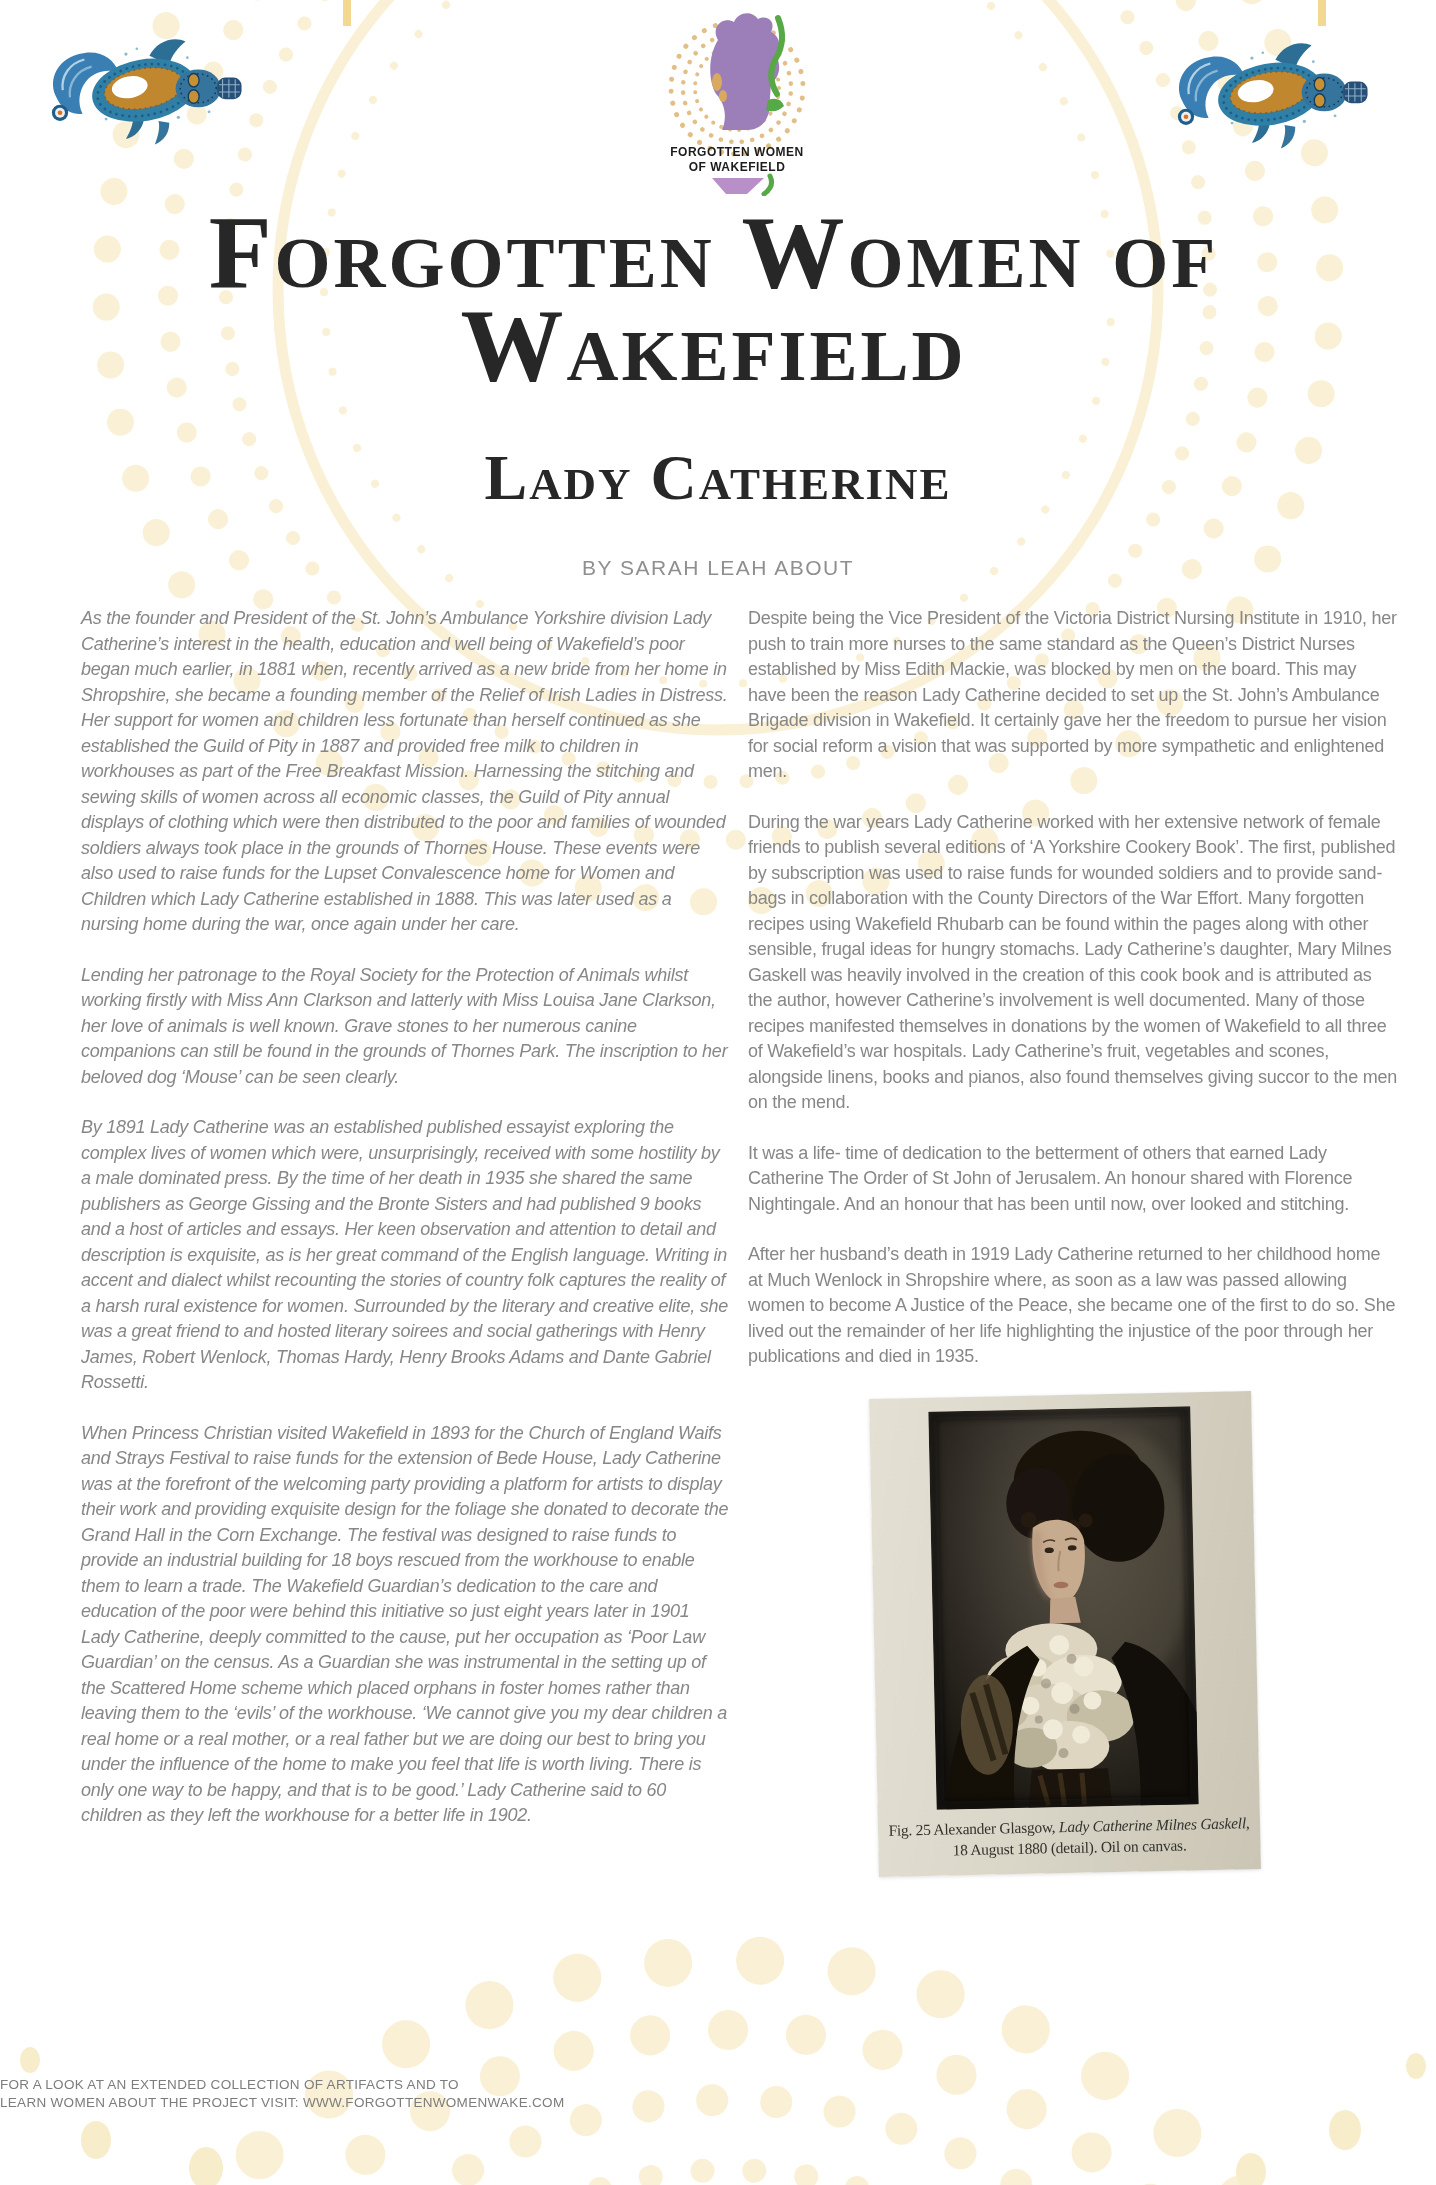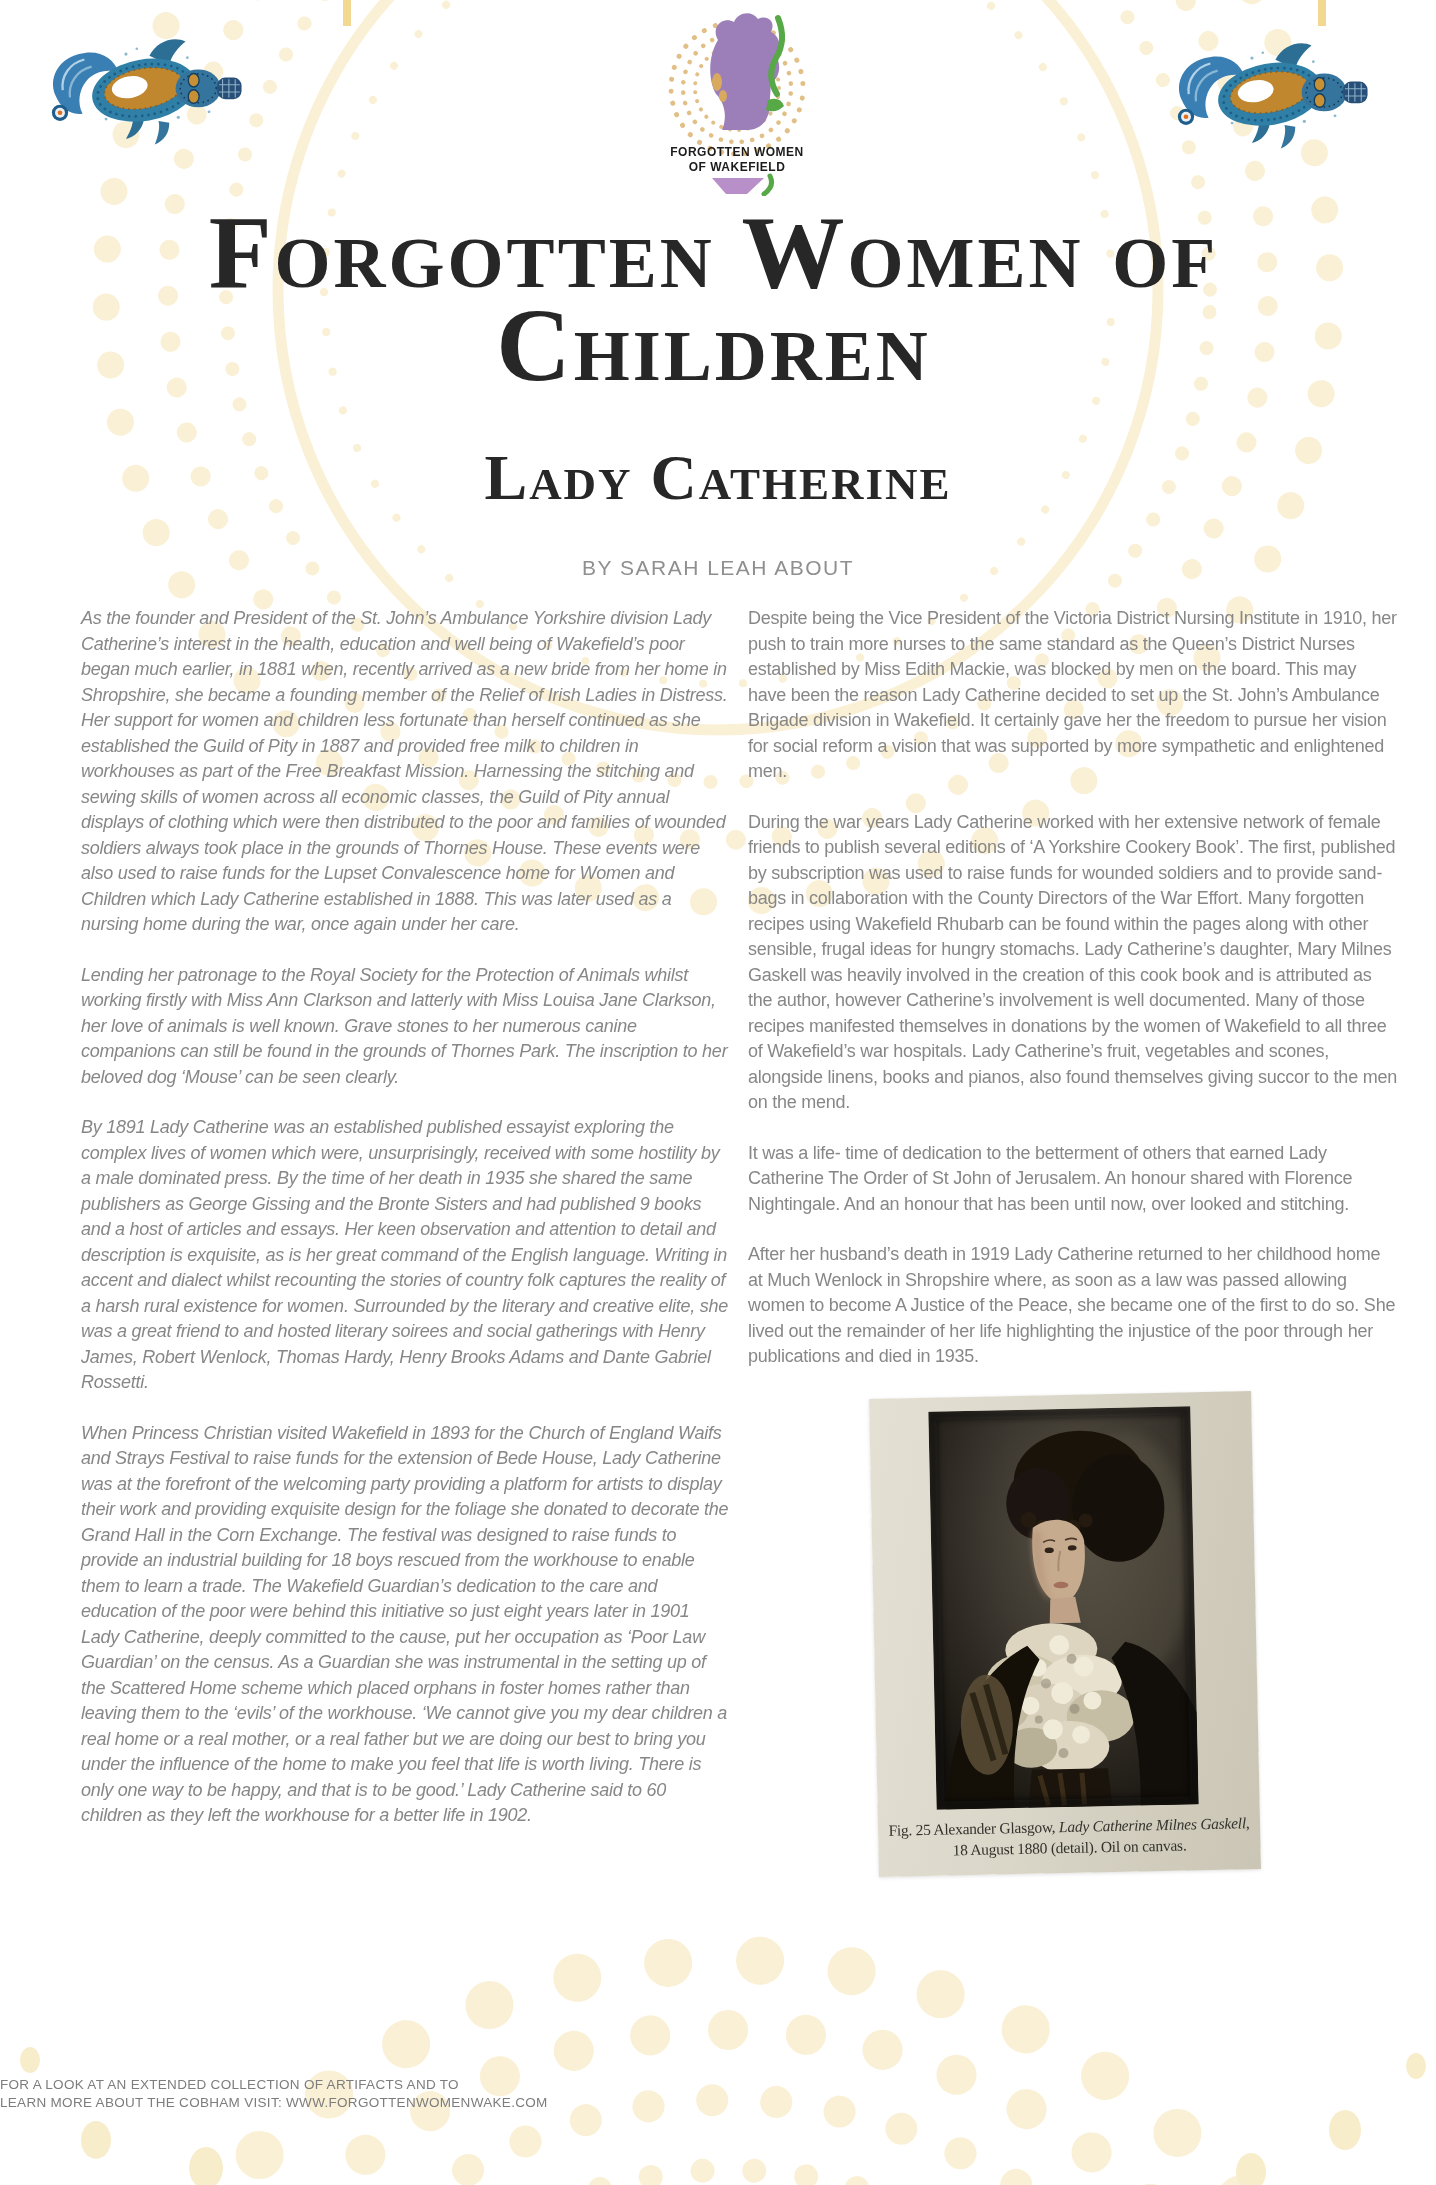--- a/index.html
+++ b/index.html
@@ -148,21 +148,21 @@
     <path d="M128,10 q9,22 -2,40 q-10,18 1,36" stroke="#57A847" stroke-width="6" fill="none" stroke-linecap="round"></path>
     <path d="M118,92 q12,-4 16,6 q-8,8 -18,4 Z" fill="#57A847"></path>
     <text x="87" y="148" text-anchor="middle" font-family="Liberation Sans, sans-serif" font-size="12" font-weight="bold" fill="#1c1c1c" letter-spacing="0.5">FORGOTTEN WOMEN</text>
     <text x="87" y="163" text-anchor="middle" font-family="Liberation Sans, sans-serif" font-size="12" font-weight="bold" fill="#1c1c1c" letter-spacing="0.5">OF WAKEFIELD</text>
     <path d="M62,170 L114,170 L97,186 L76,186 Z" fill="#B98FC9"></path>
     <path d="M120,168 q5,10 -6,18" stroke="#57A847" stroke-width="5" fill="none" stroke-linecap="round"></path>
   </svg>
 
   <h1 class="page-title">
     <span>Forgotten Women of</span>
-    <span>Children</span>
+    <span>Wakefield</span>
   </h1>
   <h2 class="subtitle">Lady Catherine</h2>
   <div class="byline">BY SARAH LEAH ABOUT</div>
 
   <div class="col left">
     <p>As the founder and President of the St. John’s Ambulance Yorkshire division Lady Catherine’s interest in the health, education and well being of Wakefield’s poor began much earlier, in 1881 when, recently arrived as a new bride from her home in Shropshire, she became a founding member of the Relief of Irish Ladies in Distress. Her support for women and children less fortunate than herself continued as she established the Guild of Pity in 1887 and provided free milk to children in workhouses as part of the Free Breakfast Mission. Harnessing the stitching and sewing skills of women across all economic classes,  the Guild of Pity annual displays of clothing which were then distributed to the poor and families of wounded soldiers  always took place in the grounds of Thornes House. These events were also used to raise funds for the Lupset Convalescence home for Women and Children which Lady Catherine established in 1888. This was later used as a nursing home during the war, once again under her care.</p>
     <p>Lending her patronage to the Royal Society for the Protection of Animals whilst working firstly with Miss Ann Clarkson and latterly with Miss Louisa Jane Clarkson, her love of animals is well known.  Grave stones to her numerous canine companions can still be found in the grounds of Thornes Park.  The inscription to her beloved dog ‘Mouse’ can be seen clearly.</p>
     <p>By 1891 Lady Catherine was an established published essayist exploring the complex lives of women which were, unsurprisingly, received with some hostility by a male dominated press. By the time of her death in 1935 she shared the same publishers as George Gissing and the Bronte Sisters and had published 9 books and a host of articles and essays. Her keen observation and attention to detail and description is exquisite, as is her great command of the English language. Writing in accent and dialect whilst recounting  the stories of country folk captures the reality of a harsh rural existence for women.   Surrounded by the literary and creative elite, she was a great friend to and hosted  literary soirees and social gatherings with Henry James, Robert Wenlock, Thomas Hardy, Henry Brooks Adams and Dante Gabriel Rossetti.</p>
     <p>When Princess Christian visited Wakefield in 1893 for the Church of England Waifs and Strays Festival to raise funds for the extension of Bede House, Lady Catherine was at the forefront of the welcoming party providing a platform for artists to display their work and providing exquisite design for the  foliage she donated to decorate the Grand Hall in the Corn Exchange. The festival was designed to raise funds to provide an industrial building for 18 boys rescued from the workhouse to enable them to learn a trade. The Wakefield Guardian’s dedication to the care and education of the poor were behind this initiative so just eight years later in 1901 Lady Catherine, deeply committed to the cause,  put her occupation as  ‘Poor Law Guardian’ on the census. As a Guardian she was instrumental in the setting up of the Scattered Home scheme which placed orphans in foster homes rather than leaving them to the ‘evils’ of the workhouse.  ‘We cannot give you my dear children a real home or a real mother, or a real father but we are doing our best to bring you under the influence of the home to make you feel that life is worth living. There is only one way to be happy, and that is to be good.’ Lady Catherine said to 60 children as they left the workhouse for a better life in 1902.</p>
   </div>
@@ -252,16 +252,16 @@
         <figcaption class="photo-caption">
           <span>Fig. 25  Alexander Glasgow, </span><em>Lady Catherine Milnes Gaskell</em><span>,</span><br>
           <span>18 August 1880 (detail). Oil on canvas.</span>
         </figcaption>
       </div>
     </figure>
   </div>
 
   <div class="footer">
     <div>FOR A LOOK AT AN EXTENDED COLLECTION OF ARTIFACTS AND TO</div>
-    <div>LEARN MORE ABOUT THE COBHAM VISIT: WWW.FORGOTTENWOMENWAKE.COM</div>
+    <div>LEARN WOMEN ABOUT THE PROJECT VISIT: WWW.FORGOTTENWOMENWAKE.COM</div>
   </div>
 
 </div>
 
 </body></html>

